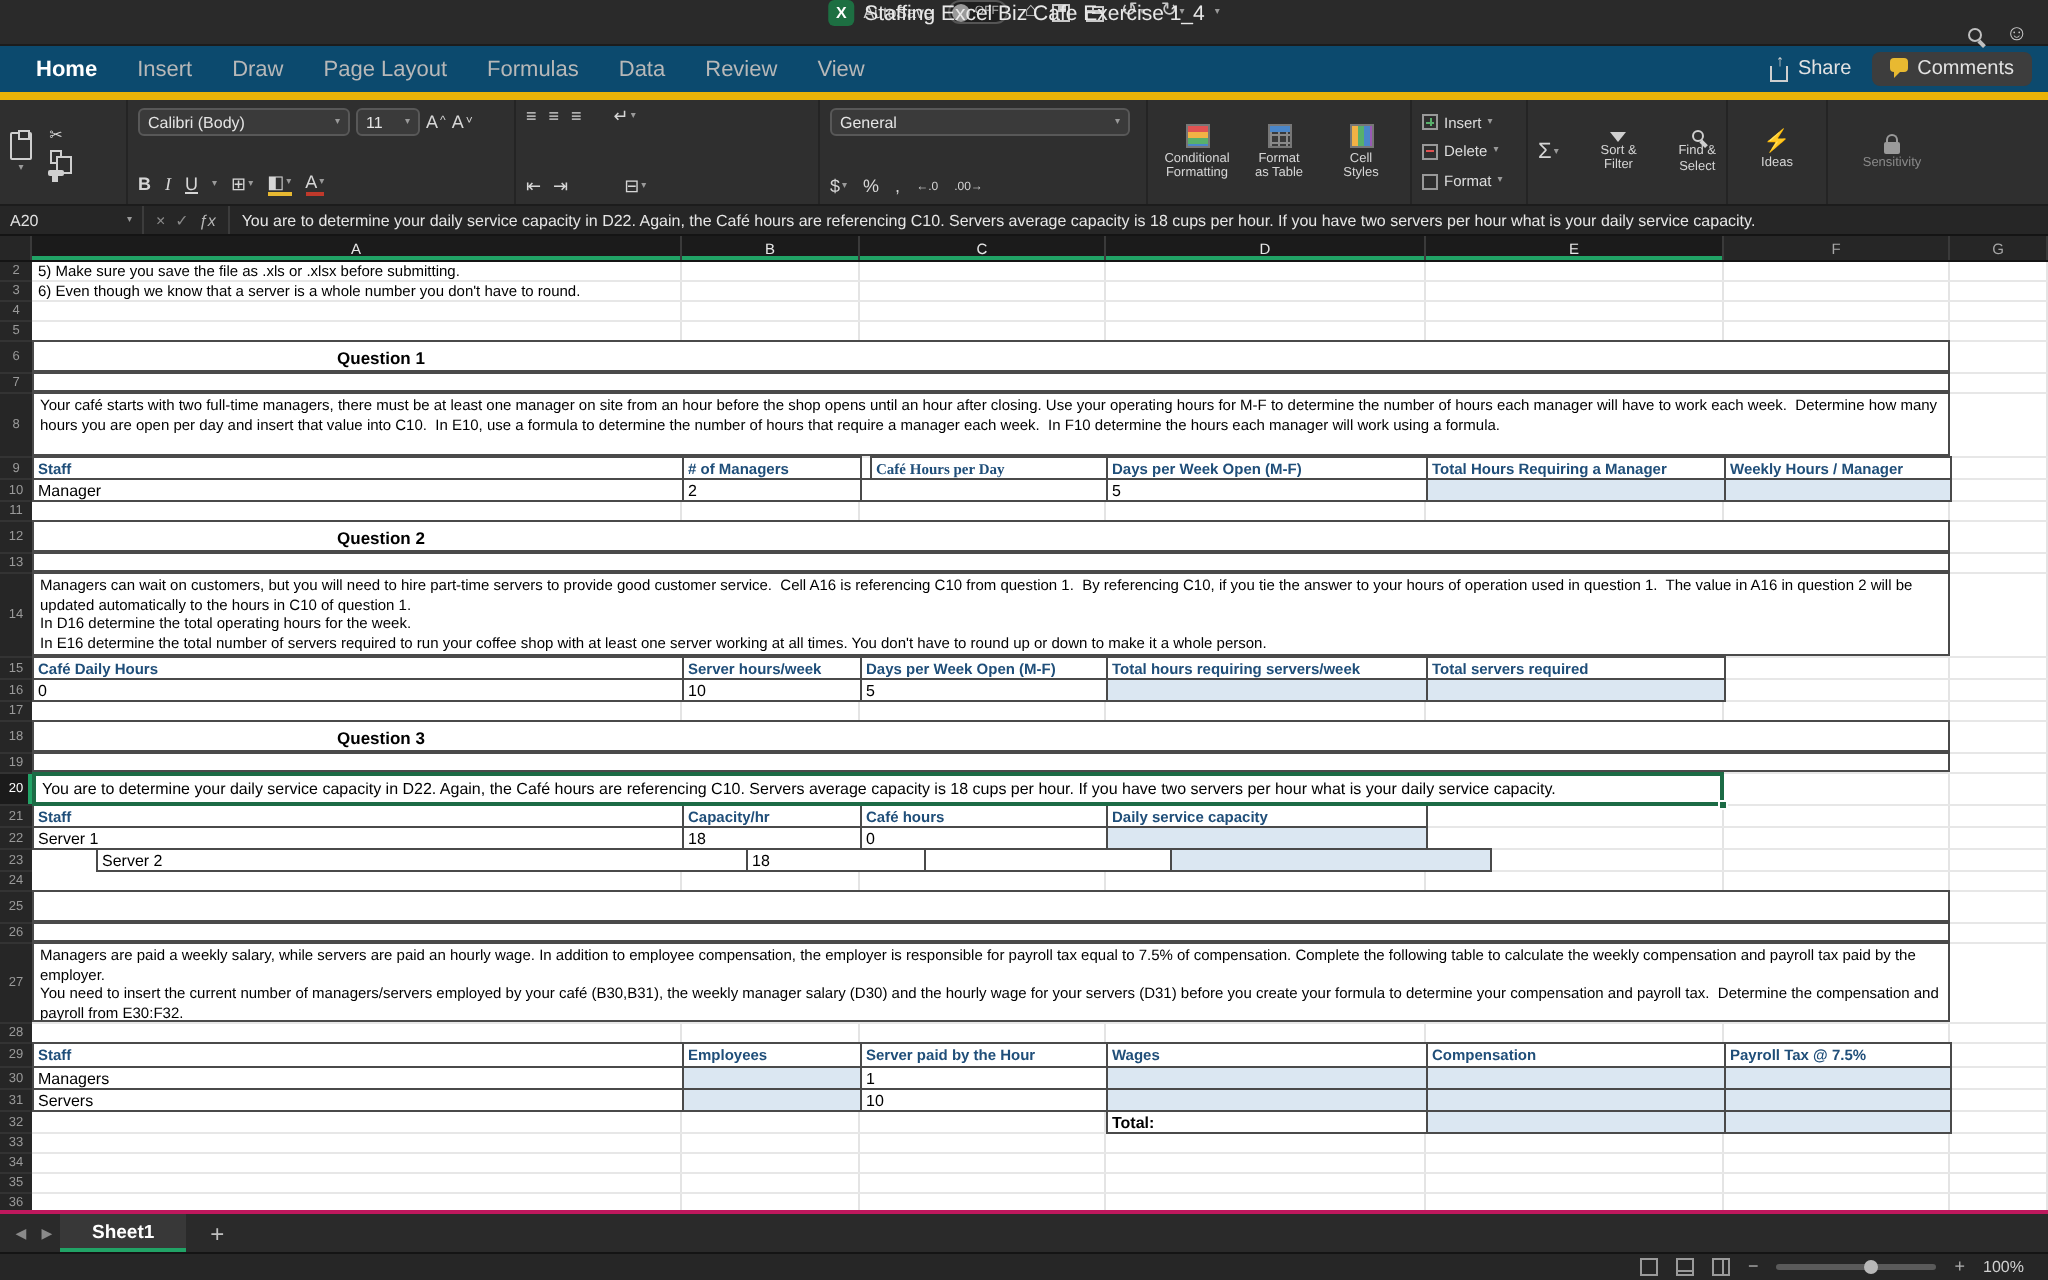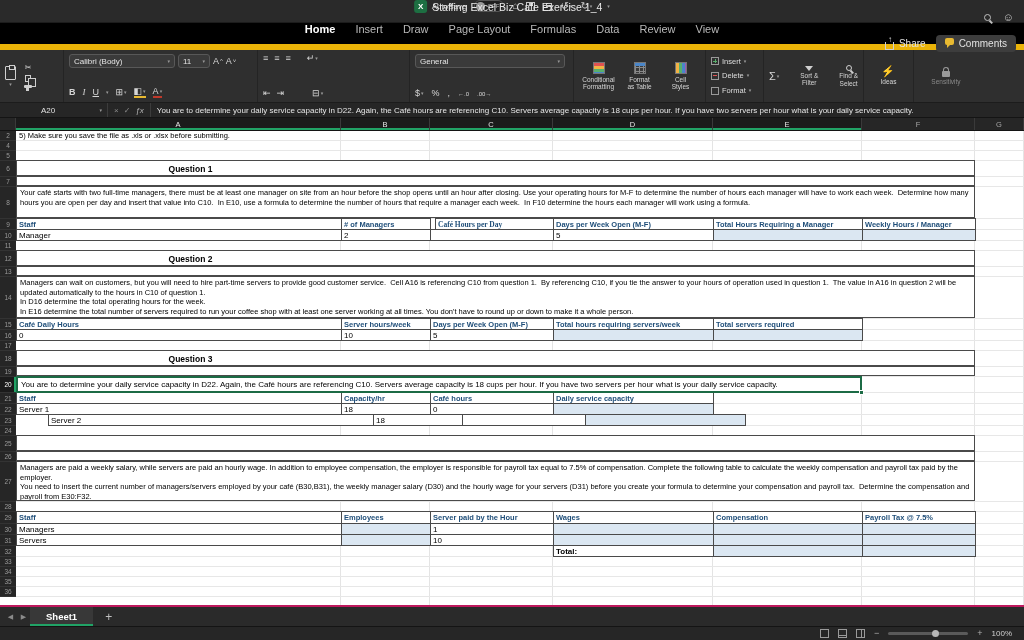--- a/index.html
+++ b/index.html
@@ -21,21 +21,21 @@
   .caret{font-size:5px;color:#9a9a9a;line-height:1;}
   .tb-center{position:absolute;left:50%;transform:translateX(-50%);display:flex;align-items:center;gap:5px;}
   .xl-ico{width:13px;height:13px;background:#1d6f42;border-radius:3px;color:#fff;font-size:8px;font-weight:bold;display:flex;align-items:center;justify-content:center;}
   .doc-title{font-size:10.5px;color:#e8e8e8;}
   .tb-right{margin-left:auto;display:flex;align-items:center;gap:12px;}
   .mag{width:7px;height:7px;border:1.5px solid #c0c0c0;border-radius:50%;position:relative;}
   .mag::after{content:"";position:absolute;width:4px;height:1.5px;background:#c0c0c0;transform:rotate(45deg);right:-3px;bottom:-2px;}
   .smiley{color:#c8c8c8;font-size:11px;line-height:1;}
 
   
-  .tabrow{height:27px;background:#000000;border-bottom:6px solid #eab308;display:flex;align-items:center;padding:0 8px;flex-direction:column;}
+  .tabrow{height:27px;background:#0c4a6e;border-bottom:4px solid #eab308;display:flex;align-items:center;padding:0 8px;}
   .rtab{font-size:11px;color:#b8b8b8;padding:0 10px;height:100%;display:flex;align-items:center;}
   .rtab.active{color:#ffffff;font-weight:bold;}
   .tabrow-right{margin-left:auto;display:flex;align-items:center;gap:10px;}
   .share-btn{display:flex;align-items:center;gap:5px;color:#e2e2e2;font-size:10px;}
   .share-ico{position:relative;width:9px;height:8px;border:1px solid #cfcfcf;border-top:none;margin-top:5px;}
   .share-ico::before{content:"↑";position:absolute;top:-7px;left:2px;font-size:8px;color:#cfcfcf;}
   .comments-btn{display:flex;gap:5px;background:#3d3d3d;border-radius:4px;padding:3px 9px;color:#e2e2e2;font-size:10px;}
   .bubble{width:9px;height:7px;background:#e8b931;border-radius:2px;position:relative;}
   .bubble::after{content:"";position:absolute;left:2px;bottom:-3px;border:2px solid transparent;border-top-color:#e8b931;border-left-color:#e8b931;}
 
@@ -68,21 +68,21 @@
   .funnel{width:0;height:0;border-left:4px solid transparent;border-right:4px solid transparent;border-top:5px solid #cfcfcf;}
   .magr{width:6px;height:6px;border:1.5px solid #cfcfcf;border-radius:50%;position:relative;}
   .magr::after{content:"";position:absolute;width:4px;height:1.5px;background:#cfcfcf;transform:rotate(45deg);right:-3px;bottom:-2px;}
   .bolt{color:#f5c542;font-size:11px;line-height:1;}
   .lock{width:8px;height:6px;background:#9a9a9a;border-radius:1px;position:relative;margin-top:4px;}
   .lock::before{content:"";position:absolute;top:-4px;left:1px;width:4px;height:4px;border:1px solid #9a9a9a;border-bottom:none;border-radius:3px 3px 0 0;}
   .dim{color:#8a8a8a;}
 
   
   .fbar{height:15px;background:#262626;border-bottom:1px solid #141414;display:flex;align-items:center;}
-  .namebox{width:72px;height:100%;display:flex;align-items:center;justify-content:space-between;padding:0 5px;border-right:1px solid #3c3c3c;color:#e0e0e0;font-size:8px;margin-left:36px;}
+  .namebox{width:72px;height:100%;display:flex;align-items:center;justify-content:space-between;padding:0 5px;border-right:1px solid #3c3c3c;color:#e0e0e0;font-size:8px;}
   .fxzone{display:flex;align-items:center;gap:5px;padding:0 6px;border-right:1px solid #3c3c3c;height:100%;color:#8a8a8a;font-size:8px;}
   .fx{font-style:italic;color:#b5b5b5;}
   .fcontent{color:#e6e6e6;font-size:8px;padding-left:6px;white-space:nowrap;overflow:hidden;flex:1;}
 
   
   .chead{height:13px;background:#262626;border-bottom:1px solid #141414;display:flex;}
   .corner{width:16px;height:100%;border-right:1px solid #3a3a3a;}
   .col-h{height:100%;font-size:7.5px;color:#a6a6a6;display:flex;align-items:center;justify-content:center;border-right:1px solid #3a3a3a;}
   .col-h.sel{background:#1b1b1b;color:#e8e8e8;box-shadow:inset 0 -2px 0 #21a366;}
 
@@ -360,20 +360,26 @@
         <div class="vline" style="left: 1007px;"></div>
       </div>
     <div id="rows">
         <div class="grow" style="height: 10px;">
           <div class="rnum">2</div>
           <div class="rcontent">
             <div class="plain-text">5) Make sure you save the file as .xls or .xlsx before submitting.</div>
           </div>
         </div>
         <div class="grow" style="height: 10px;">
+          <div class="rnum">3</div>
+          <div class="rcontent">
+            <div class="plain-text">6) Even though we know that a server is a whole number you don't have to round.</div>
+          </div>
+        </div>
+        <div class="grow" style="height: 10px;">
           <div class="rnum">4</div>
           <div class="rcontent"></div>
         </div>
         <div class="grow" style="height: 10px;">
           <div class="rnum">5</div>
           <div class="rcontent"></div>
         </div>
         <div class="grow" style="height: 16px;">
           <div class="rnum">6</div>
           <div class="rcontent">

